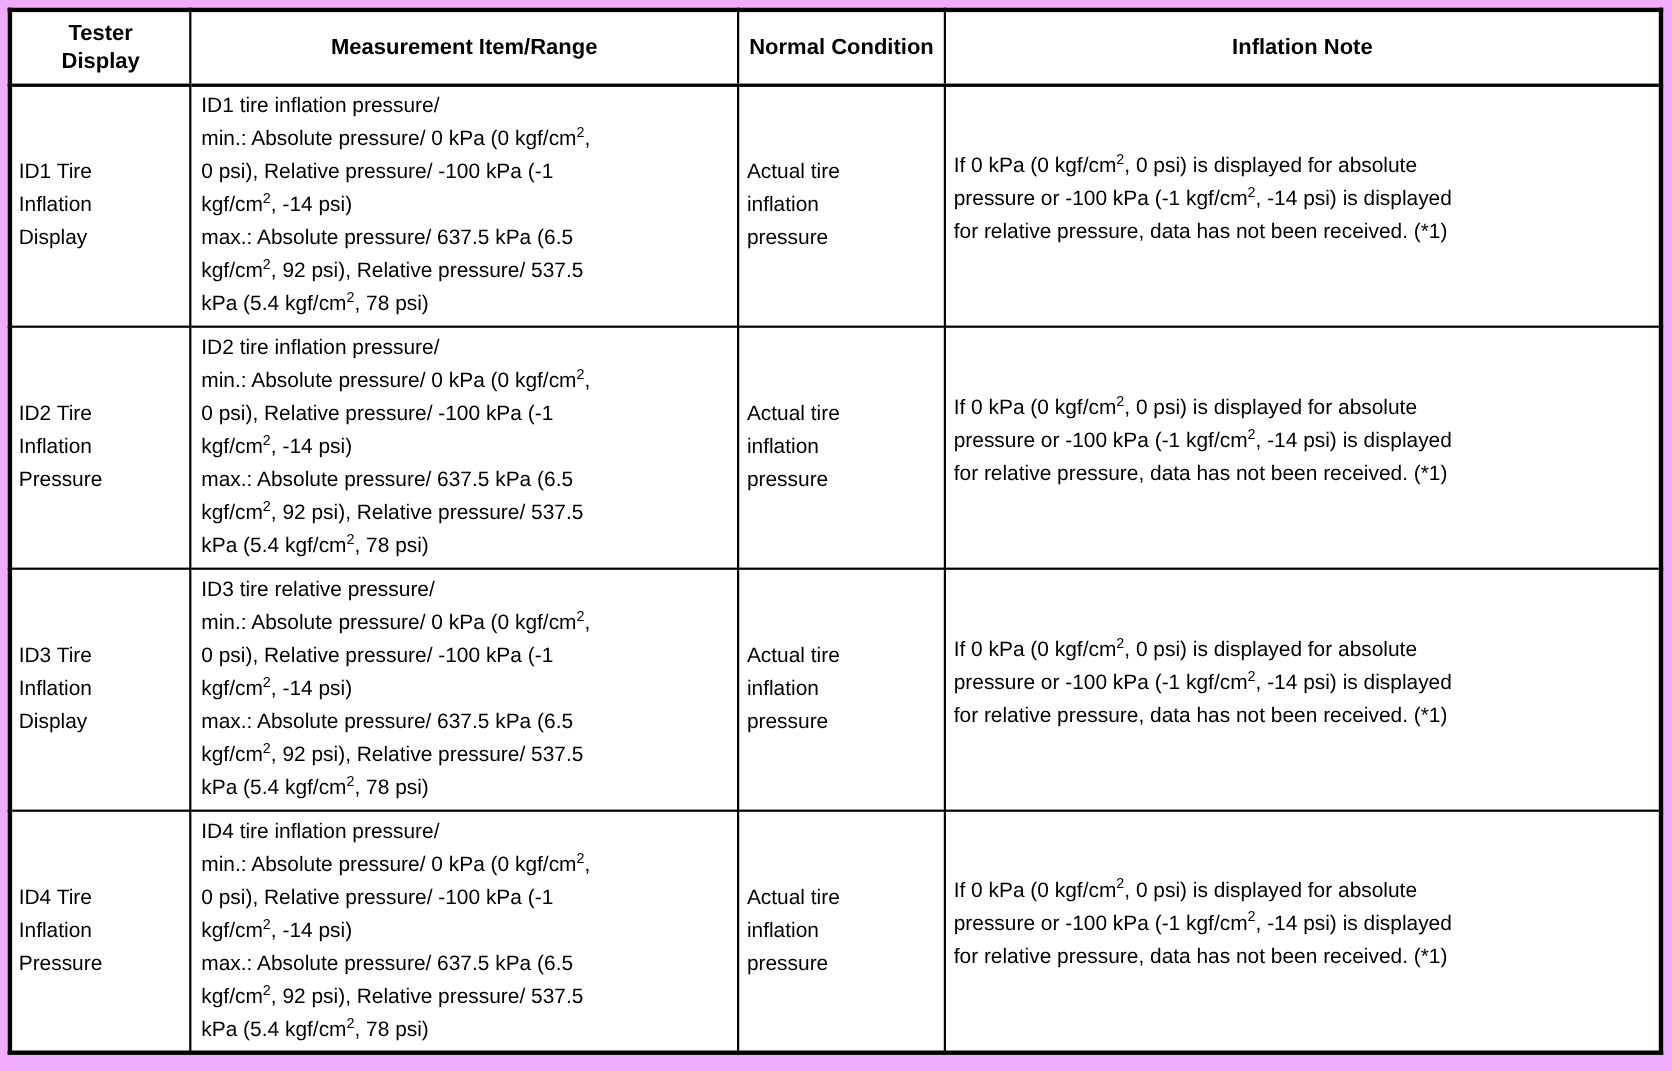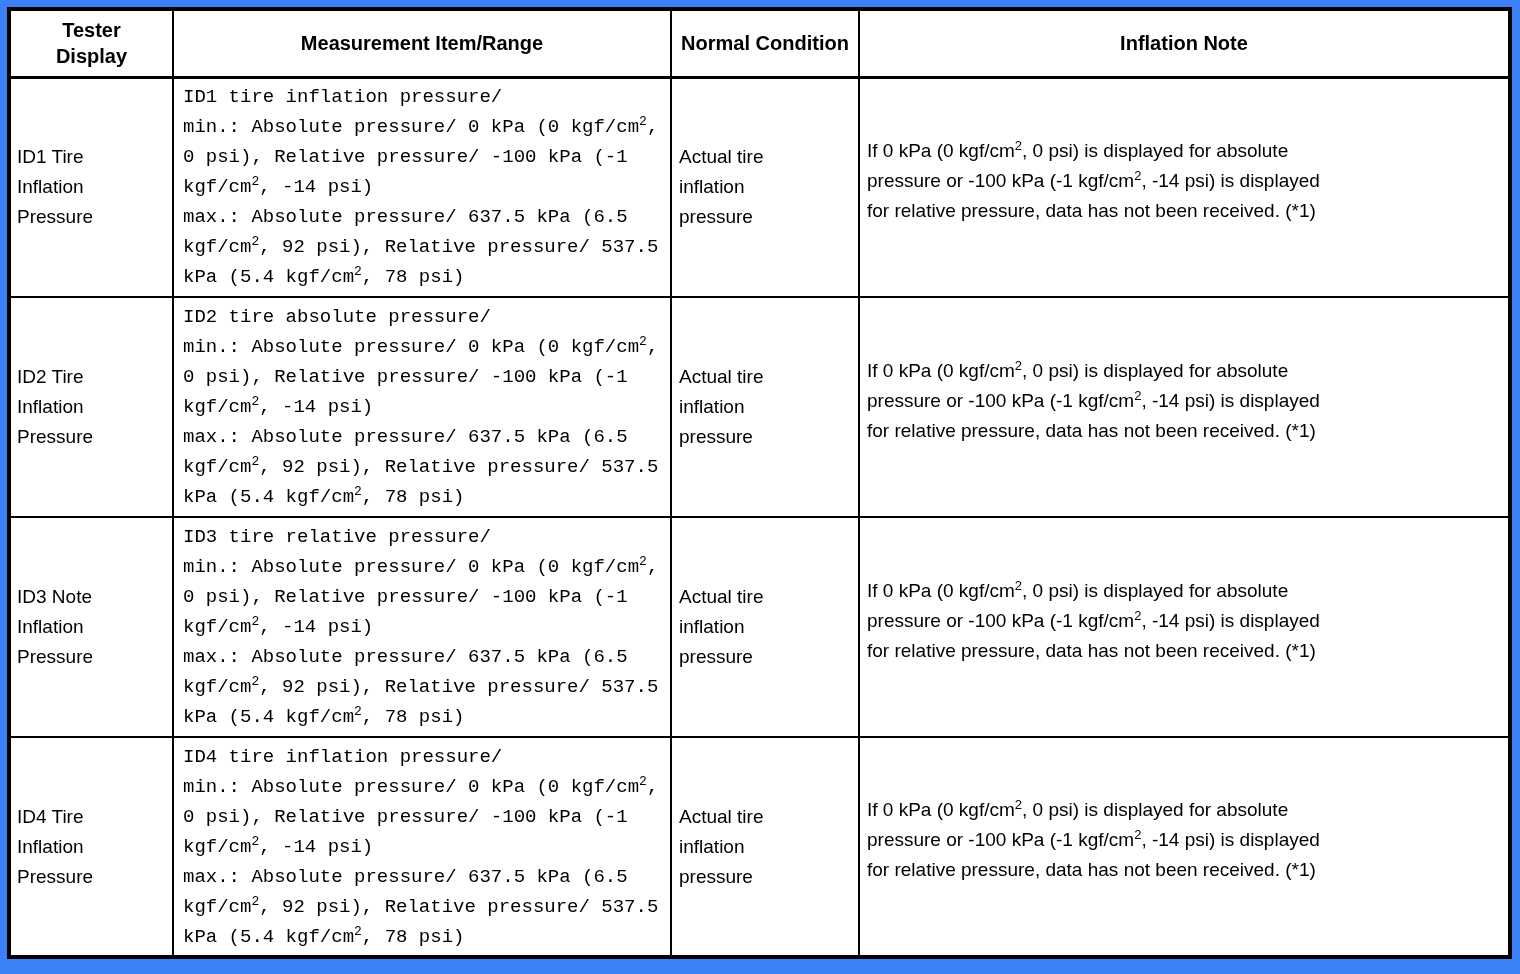--- a/index.html
+++ b/index.html
@@ -6,21 +6,21 @@
     margin: 0;
     padding: 0;
     background: #ffffff;
     width: 1520px;
     height: 974px;
     overflow: hidden;
   }
   .page {
     width: 1520px;
     height: 974px;
-    background: #3b82f6;
+    background: #f0abfc;
     box-sizing: border-box;
     padding: 7px 0 0 7px;
     font-family: "Liberation Sans", "DejaVu Sans", sans-serif;
     color: #000000;
   }
   table.diag {
     border-collapse: collapse;
     table-layout: fixed;
     width: 1501px;
     background: #ffffff;
@@ -47,21 +47,21 @@
   }
   th.h1 { padding: 0 22px; }
   th.h3 { padding: 0 4px; }
   tbody tr { height: 220px; }
   td {
     font-size: 19px;
     line-height: 30px;
     text-align: left;
   }
   td.c1 { padding: 0 34px 0 6px; }
-  td.c2 { padding: 0 4px 0 9px; font-family: Liberation Mono, monospace; }
+  td.c2 { padding: 0 4px 0 9px; }
   td.c3 { padding: 0 70px 0 7px; }
   td.c4 { padding: 0 6px 13px 7px; }
   td .line { white-space: nowrap; }
   sup {
     font-size: 13px;
     line-height: 0;
     vertical-align: super;
   }
 </style>
 </head>
@@ -79,21 +79,21 @@
       <tr>
         <th class="h1">Tester Display</th>
         <th class="h2">Measurement Item/Range</th>
         <th class="h3">Normal Condition</th>
         <th class="h4">Inflation Note</th>
       </tr>
     </thead>
     <tbody id="table-body">
         <tr>
     <td class="c1">
-      <div>ID1 Tire Inflation Pressure</div>
+      <div>ID1 Tire Inflation Display</div>
     </td>
     <td class="c2">
       <div>
               <div class="line">ID1 tire inflation pressure/</div>
               <div class="line">min.: Absolute pressure/ 0 kPa (0 kgf/cm<sup>2</sup>,</div>
               <div class="line">0 psi), Relative pressure/ -100 kPa (-1</div>
               <div class="line">kgf/cm<sup>2</sup>, -14 psi)</div>
               <div class="line">max.: Absolute pressure/ 637.5 kPa (6.5</div>
               <div class="line">kgf/cm<sup>2</sup>, 92 psi), Relative pressure/ 537.5</div>
               <div class="line">kPa (5.4 kgf/cm<sup>2</sup>, 78 psi)</div>
@@ -109,21 +109,21 @@
               <div class="line">for relative pressure, data has not been received. (*1)</div>
             </div>
     </td>
   </tr>
         <tr>
     <td class="c1">
       <div>ID2 Tire Inflation Pressure</div>
     </td>
     <td class="c2">
       <div>
-              <div class="line">ID2 tire absolute pressure/</div>
+              <div class="line">ID2 tire inflation pressure/</div>
               <div class="line">min.: Absolute pressure/ 0 kPa (0 kgf/cm<sup>2</sup>,</div>
               <div class="line">0 psi), Relative pressure/ -100 kPa (-1</div>
               <div class="line">kgf/cm<sup>2</sup>, -14 psi)</div>
               <div class="line">max.: Absolute pressure/ 637.5 kPa (6.5</div>
               <div class="line">kgf/cm<sup>2</sup>, 92 psi), Relative pressure/ 537.5</div>
               <div class="line">kPa (5.4 kgf/cm<sup>2</sup>, 78 psi)</div>
             </div>
     </td>
     <td class="c3">
       <div>Actual tire inflation pressure</div>
@@ -131,21 +131,21 @@
     <td class="c4">
       <div>
               <div class="line">If 0 kPa (0 kgf/cm<sup>2</sup>, 0 psi) is displayed for absolute</div>
               <div class="line">pressure or -100 kPa (-1 kgf/cm<sup>2</sup>, -14 psi) is displayed</div>
               <div class="line">for relative pressure, data has not been received. (*1)</div>
             </div>
     </td>
   </tr>
         <tr>
     <td class="c1">
-      <div>ID3 Note Inflation Pressure</div>
+      <div>ID3 Tire Inflation Display</div>
     </td>
     <td class="c2">
       <div>
               <div class="line">ID3 tire relative pressure/</div>
               <div class="line">min.: Absolute pressure/ 0 kPa (0 kgf/cm<sup>2</sup>,</div>
               <div class="line">0 psi), Relative pressure/ -100 kPa (-1</div>
               <div class="line">kgf/cm<sup>2</sup>, -14 psi)</div>
               <div class="line">max.: Absolute pressure/ 637.5 kPa (6.5</div>
               <div class="line">kgf/cm<sup>2</sup>, 92 psi), Relative pressure/ 537.5</div>
               <div class="line">kPa (5.4 kgf/cm<sup>2</sup>, 78 psi)</div>

